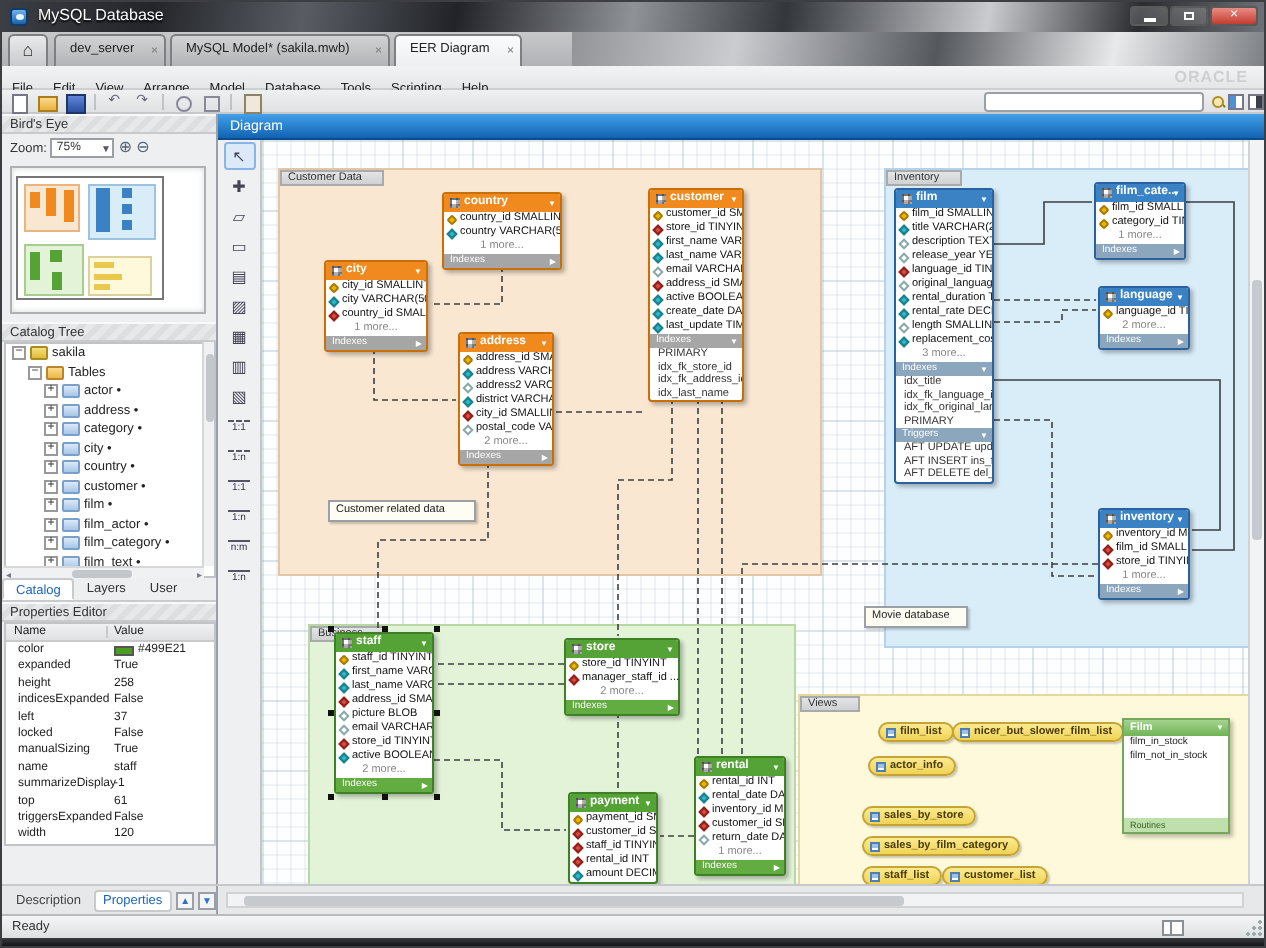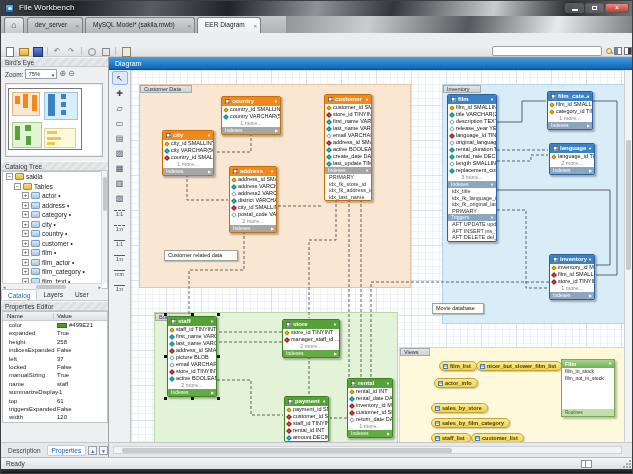--- a/index.html
+++ b/index.html
@@ -147,40 +147,43 @@
     background-image:radial-gradient(circle at 2px 8px,#9aa 1px,transparent 1px),radial-gradient(circle at 5px 5px,#9aa 1px,transparent 1px),radial-gradient(circle at 8px 2px,#9aa 1px,transparent 1px),radial-gradient(circle at 5px 8px,#9aa 1px,transparent 1px),radial-gradient(circle at 8px 5px,#9aa 1px,transparent 1px),radial-gradient(circle at 8px 8px,#9aa 1px,transparent 1px);}
   #darkband{position:absolute;left:0;right:0;bottom:0;height:4px;background:linear-gradient(#3a3c3f,#141517);}
 </style>
 </head>
 <body>
 
 <div id="app">
 
   <div id="titlebar">
     <span id="logo"></span>
-    <span id="win-title">File Workbench</span>
+    <span id="win-title">MySQL Database</span>
     <span class="winbtns">
       <span class="wbtn">
           <span class="mn"></span>
         </span>
       <span class="wbtn">
           <span class="mx"></span>
         </span>
       <span class="wbtn close">×</span>
     </span>
   </div>
 
   <div id="tabbar">
     <span id="home-tab">⌂</span>
 
   <span class="tab" style="left: 26px; width: 56px; z-index: 1;"><span>dev_server</span><span class="tx">×</span></span>
       <span class="tab" style="left: 84px; width: 110px; z-index: 1;"><span>MySQL Model* (sakila.mwb)</span><span class="tx">×</span></span>
       <span class="tab active" style="left: 196px; width: 64px; z-index: 3;"><span>EER Diagram</span><span class="tx">×</span></span>
     </div>
 
+  <div id="menubar">
+    
+  <span class="menu-item">File</span><span class="menu-item">Edit</span><span class="menu-item">View</span><span class="menu-item">Arrange</span><span class="menu-item">Model</span><span class="menu-item">Database</span><span class="menu-item">Tools</span><span class="menu-item">Scripting</span><span class="menu-item">Help</span><span id="brand">ORACLE</span></div>
 
   <div id="toolbar">
     <span id="tb-buttons"><span class="tbi tbi-new-document"></span><span class="tbi tbi-open-model"></span><span class="tbi tbi-save-model"></span><span class="tbi tbi-sep"></span><span class="tbi tbi-undo">↶</span><span class="tbi tbi-redo">↷</span><span class="tbi tbi-sep"></span><span class="tbi tbi-toggle-grid"></span><span class="tbi tbi-toggle-page"></span><span class="tbi tbi-sep"></span><span class="tbi tbi-paste-clipboard"></span></span>
     <span id="search-wrap">
       <input id="search-input" value="" style="">
     </span>
     <span id="find-icon"></span>
     <span id="toggle-left-panel-icon" class="panel-toggle"></span>
     <span id="toggle-right-panel-icon" class="panel-toggle"></span>
   </div>

